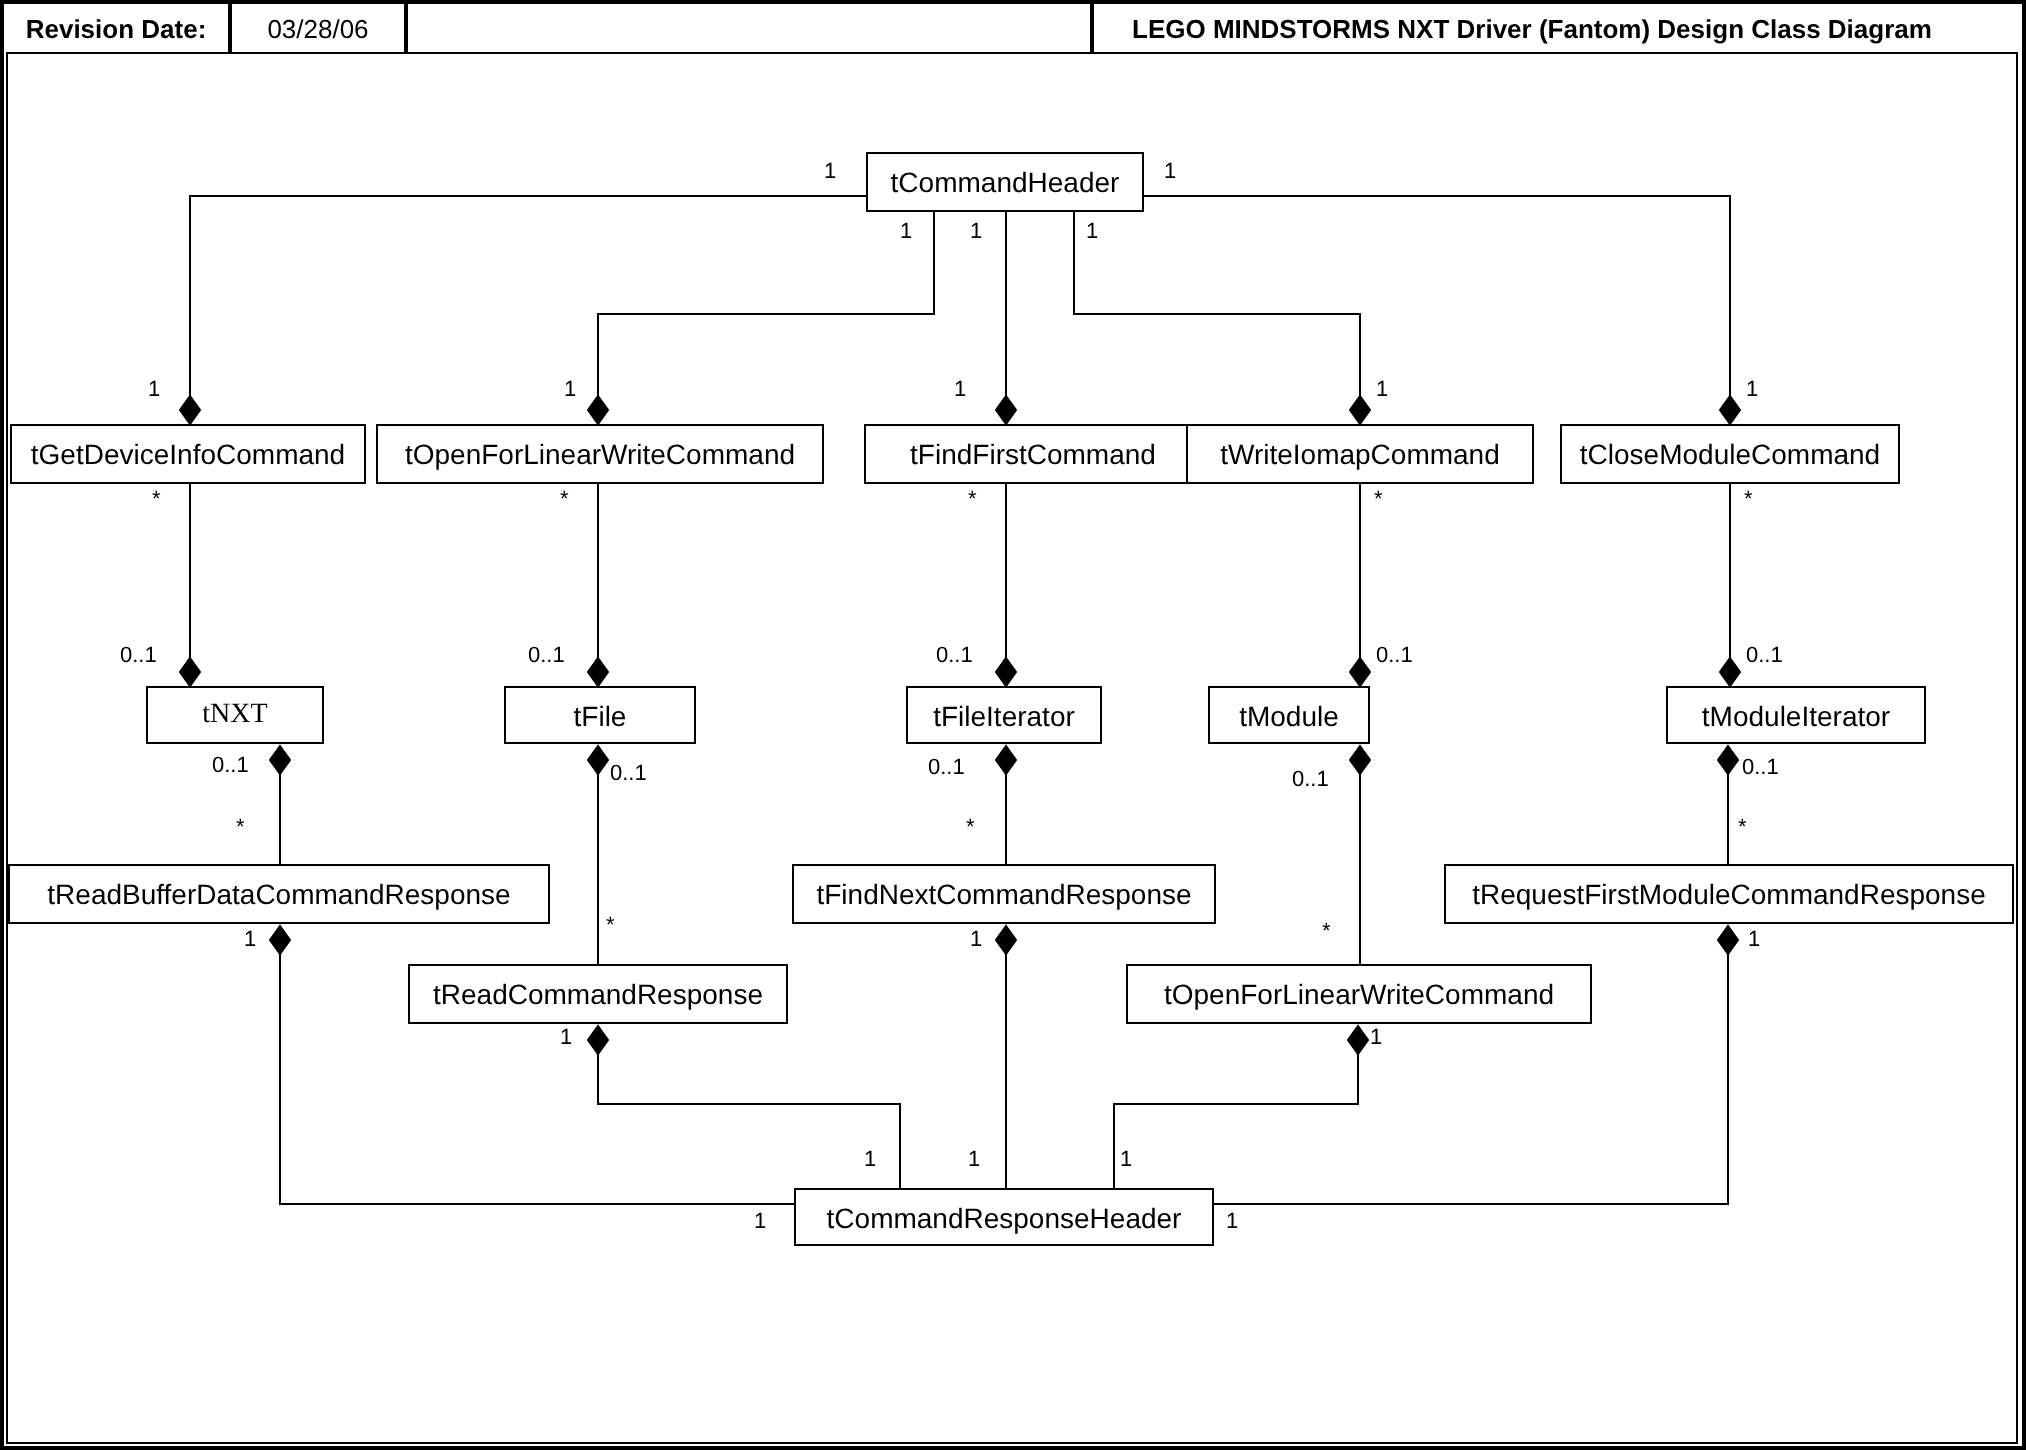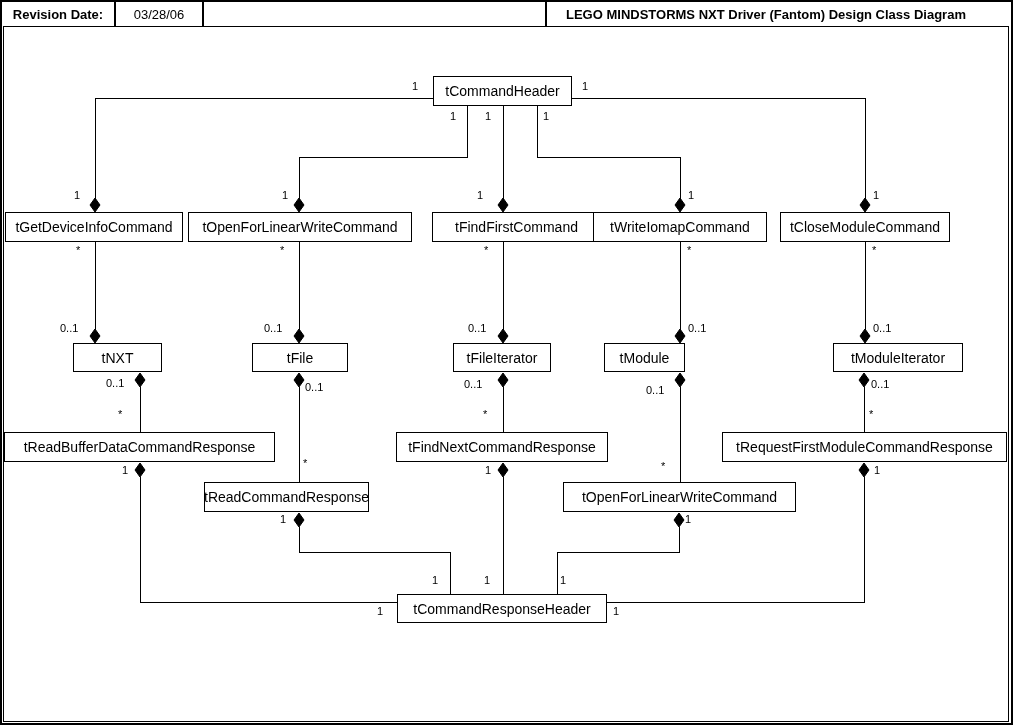--- a/index.html
+++ b/index.html
@@ -108,29 +108,29 @@
       </g>
   </svg>
 
   <div id="node-layer">
       <div class="uml-box" style="left: 433px; top: 76px; width: 139px; height: 30px;">tCommandHeader</div>
       <div class="uml-box" style="left: 5px; top: 212px; width: 178px; height: 30px;">tGetDeviceInfoCommand</div>
       <div class="uml-box" style="left: 188px; top: 212px; width: 224px; height: 30px; text-align: right;">tOpenForLinearWriteCommand</div>
       <div class="uml-box" style="left: 432px; top: 212px; width: 169px; height: 30px;">tFindFirstCommand</div>
       <div class="uml-box" style="left: 593px; top: 212px; width: 174px; height: 30px;">tWriteIomapCommand</div>
       <div class="uml-box" style="left: 780px; top: 212px; width: 170px; height: 30px;">tCloseModuleCommand</div>
-      <div class="uml-box" style="left: 73px; top: 343px; width: 89px; height: 29px;">tNXT</div>
+      <div class="uml-box" style="left: 73px; top: 343px; width: 89px; height: 29px; font-family: Liberation Serif, serif;">tNXT</div>
       <div class="uml-box" style="left: 252px; top: 343px; width: 96px; height: 29px;">tFile</div>
       <div class="uml-box" style="left: 453px; top: 343px; width: 98px; height: 29px;">tFileIterator</div>
       <div class="uml-box" style="left: 604px; top: 343px; width: 81px; height: 29px;">tModule</div>
       <div class="uml-box" style="left: 833px; top: 343px; width: 130px; height: 29px;">tModuleIterator</div>
       <div class="uml-box" style="left: 4px; top: 432px; width: 271px; height: 30px;">tReadBufferDataCommandResponse</div>
       <div class="uml-box" style="left: 396px; top: 432px; width: 212px; height: 30px;">tFindNextCommandResponse</div>
       <div class="uml-box" style="left: 722px; top: 432px; width: 285px; height: 30px;">tRequestFirstModuleCommandResponse</div>
-      <div class="uml-box" style="left: 204px; top: 482px; width: 165px; height: 30px; text-align: right;">tReadCommandResponse</div>
+      <div class="uml-box" style="left: 204px; top: 482px; width: 190px; height: 30px; text-align: right;">tReadCommandResponse</div>
       <div class="uml-box" style="left: 563px; top: 482px; width: 233px; height: 30px;">tOpenForLinearWriteCommand</div>
       <div class="uml-box" style="left: 397px; top: 594px; width: 210px; height: 29px;">tCommandResponseHeader</div>
     </div>
   <div id="label-layer">
       <span class="mult" style="left: 412px; top: 80px;">1</span>
       <span class="mult" style="left: 582px; top: 80px;">1</span>
       <span class="mult" style="left: 450px; top: 110px;">1</span>
       <span class="mult" style="left: 485px; top: 110px;">1</span>
       <span class="mult" style="left: 543px; top: 110px;">1</span>
       <span class="mult" style="left: 74px; top: 189px;">1</span>

